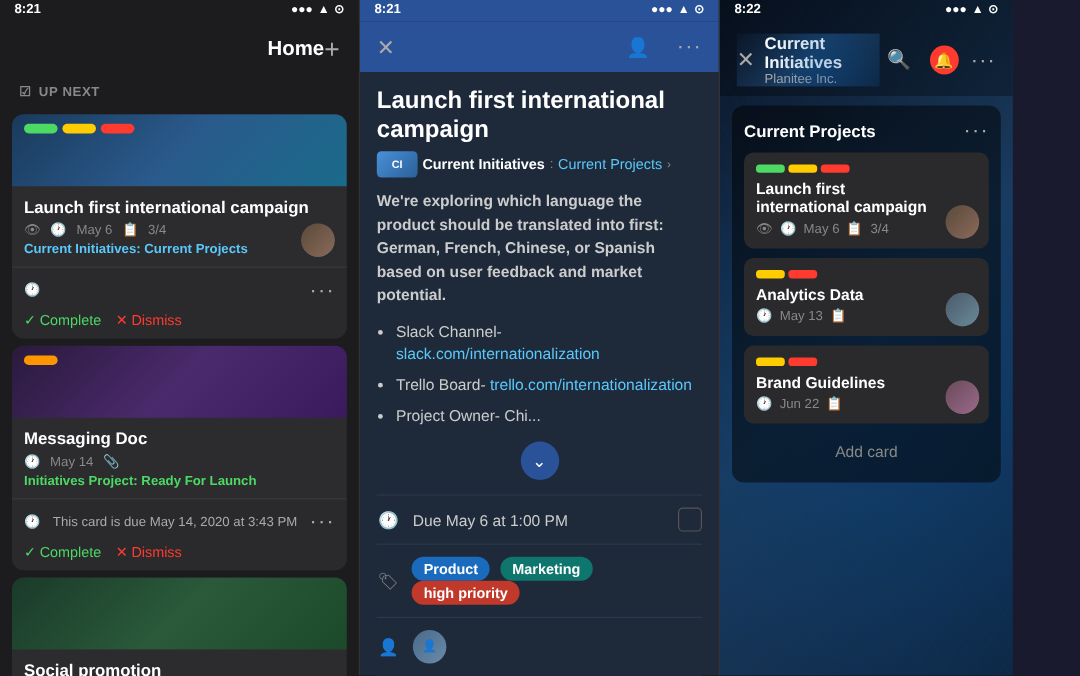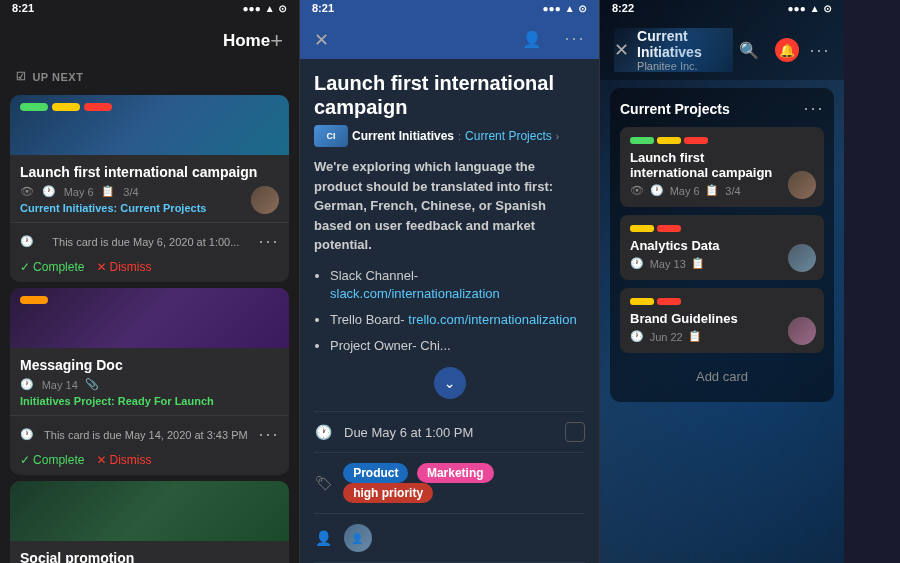--- a/index.html
+++ b/index.html
@@ -329,21 +329,21 @@
       display: inline-block;
       padding: 3px 10px;
       border-radius: 12px;
       font-size: 12px;
       font-weight: 600;
       margin-right: 4px;
       cursor: pointer;
     }
 
     .tag-blue { background: #1a6bbd; color: #fff; }
-    .tag-teal { background: #ec4899; color: #fff; }
+    .tag-teal { background: #0f766e; color: #fff; }
     .tag-orange { background: #c0392b; color: #fff; }
 
     .checklist-label {
       font-size: 13px;
       color: #888;
     }
 
     .avatar-small {
       width: 28px;
       height: 28px;
@@ -620,21 +620,20 @@
         <div class="card-label label-blue">
           <span>Current Initiatives: Current Projects</span>
         </div>
         <div class="card-avatar">
           <div class="avatar-img"></div>
         </div>
       </div>
       <div class="card-notification">
         <div class="notif-row">
           <span>🕐</span>
-          <span>This card is due May 6, 2020 at 1:00...</span>
           <span class="more-dots">···</span>
         </div>
         <div class="notif-actions">
           <span class="btn-complete">
             <span>✓</span>
             <span>Complete</span>
           </span>
           <span class="btn-dismiss">
             <span>✕</span>
             <span>Dismiss</span>

